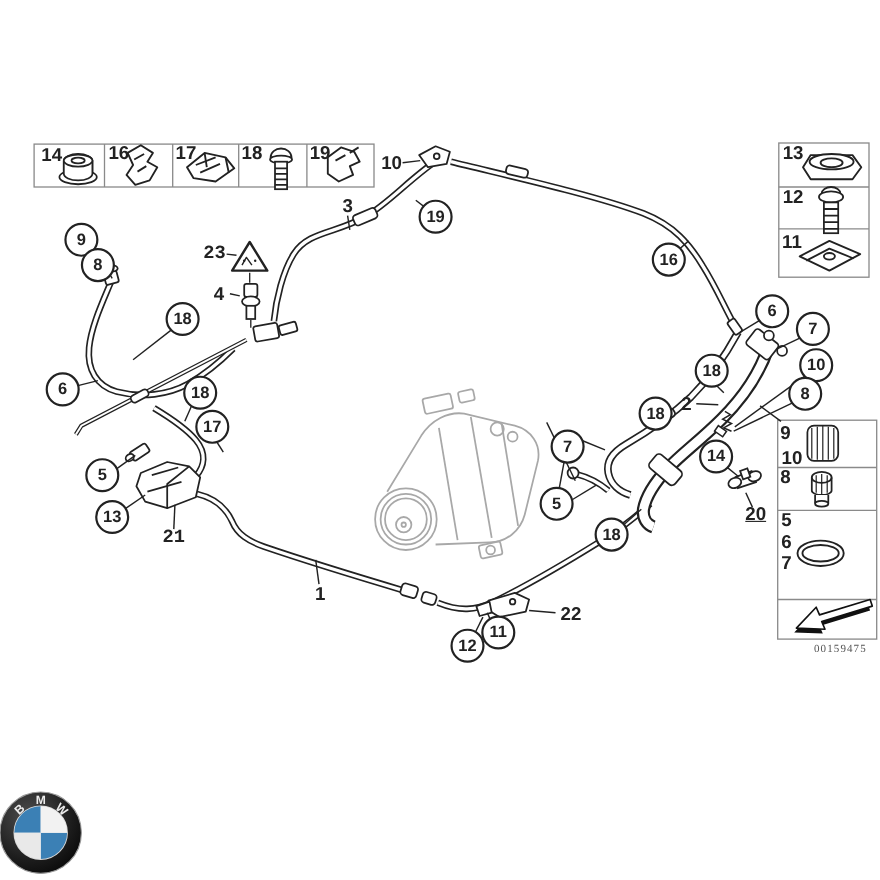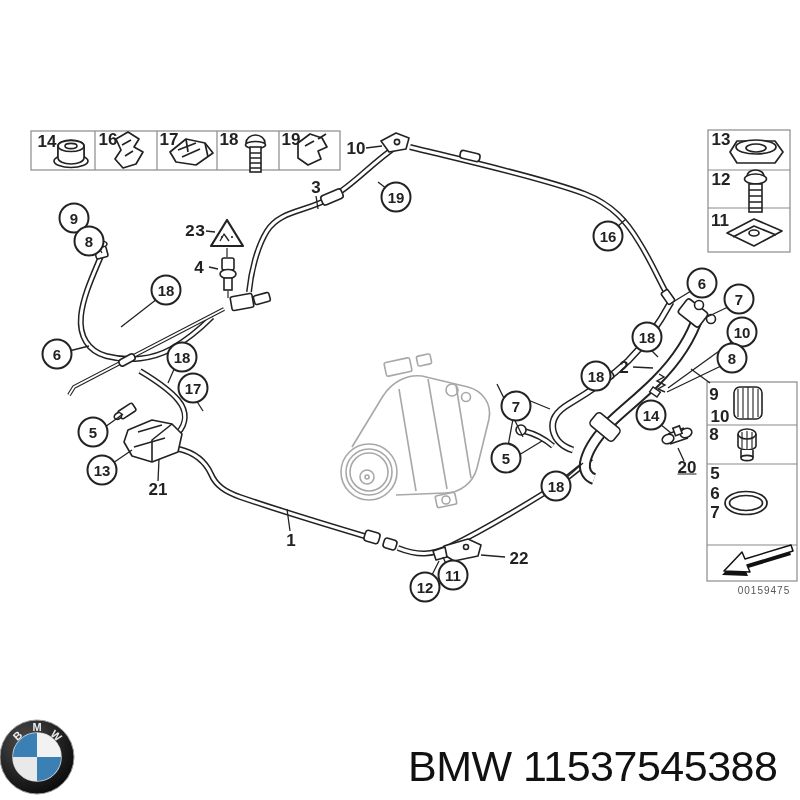--- a/index.html
+++ b/index.html
@@ -334,22 +334,21 @@
       <div class="plain" style="left: 721px; top: 179px;">12</div>
       <div class="plain" style="left: 720px; top: 220px;">11</div>
       <div class="plain" style="left: 624px; top: 367px;">2</div>
       <div class="plain" style="left: 714px; top: 394px;">9</div>
       <div class="plain" style="left: 720px; top: 416px;">10</div>
       <div class="plain" style="left: 714px; top: 434px;">8</div>
       <div class="plain" style="left: 715px; top: 473px;">5</div>
       <div class="plain" style="left: 715px; top: 493px;">6</div>
       <div class="plain" style="left: 715px; top: 512px;">7</div>
       <div class="plain" style="left: 687px; top: 467px; text-decoration: underline;">20</div>
-      <div class="plain" style="left: 158px; top: 489px;">21</div>
+      <div class="plain" style="left: 158px; top: 489px; font-family: Liberation Mono, monospace;">21</div>
       <div class="plain" style="left: 291px; top: 540px;">1</div>
       <div class="plain" style="left: 519px; top: 558px;">22</div>
     </div>
 
-<div class="watermark" style="left:764px;top:590px;">00159475</div>
-
-<div class="footer-text">BMW 11537545388</div>
+<div class="watermark" style="left:764px;top:590px;font-family:Liberation Serif, serif;">00159475</div>
+
 
 </div>
 
 </body></html>

